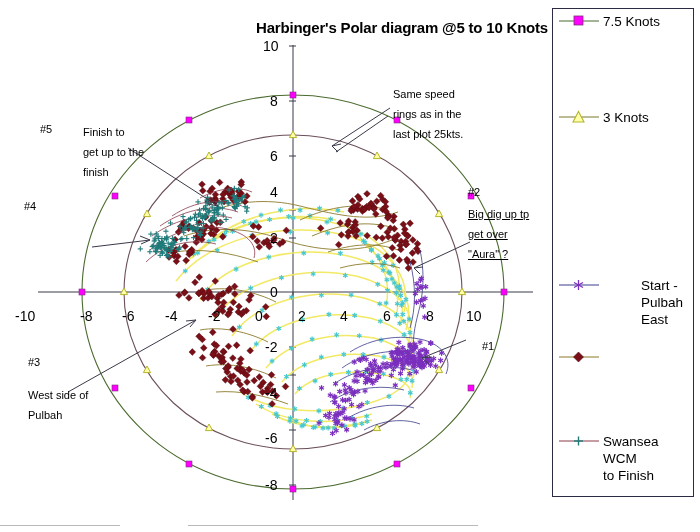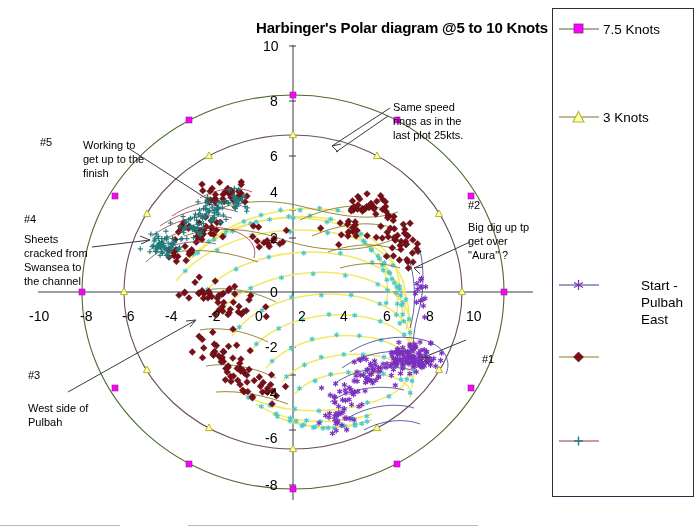--- a/index.html
+++ b/index.html
@@ -11,21 +11,21 @@
   #plot-area{position:absolute;left:0;top:0;width:548px;height:532px;}
   #plot-svg{position:absolute;left:0;top:0;}
 
   
   #chart-title{
     position:absolute;left:0;top:19px;width:548px;text-align:right;
     font-size:15px;font-weight:bold;letter-spacing:-0.2px;
   }
 
   
-  .anno{position:absolute;font-size:11px;line-height:14px;white-space:pre-line;margin-top:16px;}
+  .anno{position:absolute;font-size:11px;line-height:20px;white-space:pre-line;}
   .marker-lbl{position:absolute;font-size:14px;}
 
   
   #legend-panel{
     position:absolute;left:552px;top:8px;width:142px;height:489px;
     border:1.5px solid #2b2b44;background:#fff;box-sizing:border-box;
   }
   .legend-item{position:absolute;left:6px;display:flex;align-items:flex-start;}
   .legend-key{width:40px;height:14px;flex:none;position:relative;margin-top:1px;}
   .legend-key svg{position:absolute;left:0;top:0;}
@@ -1932,21 +1932,21 @@
         <path d="M388,116 L336,152"></path>
 
         <path d="M470,242 L414,268"></path>
         <path d="M414,268 L423,267 M414,268 L420,274"></path>
 
         <path d="M466,340 L422,358"></path>
         <path d="M422,358 L431,357 M422,358 L429,364"></path>
       </g>
     </svg>
 
-    <div class="marker-lbl" style="left:29px;top:308px;text-align:center;">-10</div>
+    <div class="marker-lbl" style="left:15px;top:308px;text-align:center;">-10</div>
     <div class="marker-lbl" style="left:80px;top:308px;">-8</div>
     <div class="marker-lbl" style="left:122px;top:308px;">-6</div>
     <div class="marker-lbl" style="left:165px;top:308px;">-4</div>
     <div class="marker-lbl" style="left:208px;top:308px;">-2</div>
     <div class="marker-lbl" style="left:255px;top:308px;">0</div>
     <div class="marker-lbl" style="left:298px;top:308px;">2</div>
     <div class="marker-lbl" style="left:340px;top:308px;">4</div>
     <div class="marker-lbl" style="left:383px;top:308px;">6</div>
     <div class="marker-lbl" style="left:426px;top:308px;">8</div>
     <div class="marker-lbl" style="left:466px;top:308px;">10</div>
@@ -1956,49 +1956,45 @@
     <div class="marker-lbl" style="left:270px;top:148px;">6</div>
     <div class="marker-lbl" style="left:270px;top:184px;">4</div>
     <div class="marker-lbl" style="left:270px;top:230px;">2</div>
     <div class="marker-lbl" style="left:270px;top:284px;">0</div>
     <div class="marker-lbl" style="left:265px;top:339px;">-2</div>
     <div class="marker-lbl" style="left:265px;top:385px;">-4</div>
     <div class="marker-lbl" style="left:265px;top:430px;">-6</div>
     <div class="marker-lbl" style="left:265px;top:477px;">-8</div>
 
     <div class="anno" style="left:40px;top:119px;">#5</div>
-    <div class="anno" style="left:83px;top:122px;">Working to
+    <div class="anno" style="left:83px;top:122px;">Finish to
 get up to the
 finish</div>
 
     <div class="anno" style="left:24px;top:196px;">#4</div>
-    <div class="anno" style="left:24px;top:216px;">Sheets
-cracked from
-Swansea to
-the channel</div>
 
     <div class="anno" style="left:28px;top:352px;">#3</div>
     <div class="anno" style="left:28px;top:385px;">West side of
 Pulbah</div>
 
     <div class="anno" style="left:468px;top:182px;">#2</div>
-    <div class="anno" style="left:468px;top:204px;">Big dig up tp
+    <div class="anno" style="left:468px;top:204px;text-decoration:underline;">Big dig up tp
 get over
 "Aura" ?</div>
 
     <div class="anno" style="left:482px;top:336px;">#1</div>
 
     <div class="anno" style="left:393px;top:84px;">Same speed
 rings as in the
 last plot 25kts.</div>
   </div>
 
   <div id="legend-panel">
 
-    <div class="legend-item" style="top:12px;">
+    <div class="legend-item" style="top:4px;">
       <span class="legend-key">
         <svg width="40" height="14">
           <line x1="0" y1="7" x2="40" y2="7" stroke="#4b6b2f" stroke-width="1.2"></line>
           <rect x="15" y="2" width="9" height="9" fill="#ff00ff" stroke="#7a2f7a" stroke-width="0.8"></rect>
         </svg>
       </span>
       <span class="legend-text">7.5 Knots</span>
     </div>
 
     <div class="legend-item" style="top:100px;">
@@ -2039,18 +2035,20 @@
     <div class="legend-item" style="top:424px;">
       <span class="legend-key">
         <svg width="40" height="14">
           <line x1="0" y1="7" x2="40" y2="7" stroke="#8c3a4a" stroke-width="1.2"></line>
           <g stroke="#1f7a7a" stroke-width="1.4">
             <line x1="19.5" y1="2.5" x2="19.5" y2="11.5"></line>
             <line x1="15" y1="7" x2="24" y2="7"></line>
           </g>
         </svg>
       </span>
+      <span class="legend-text">Swansea WCM
+to Finish</span>
     </div>
   </div>
 
   <div class="foot-rule" style="left:0px;top:525px;width:120px;"></div>
   <div class="foot-rule" style="left:188px;top:525px;width:290px;"></div>
 </div>
 
 </body></html>

